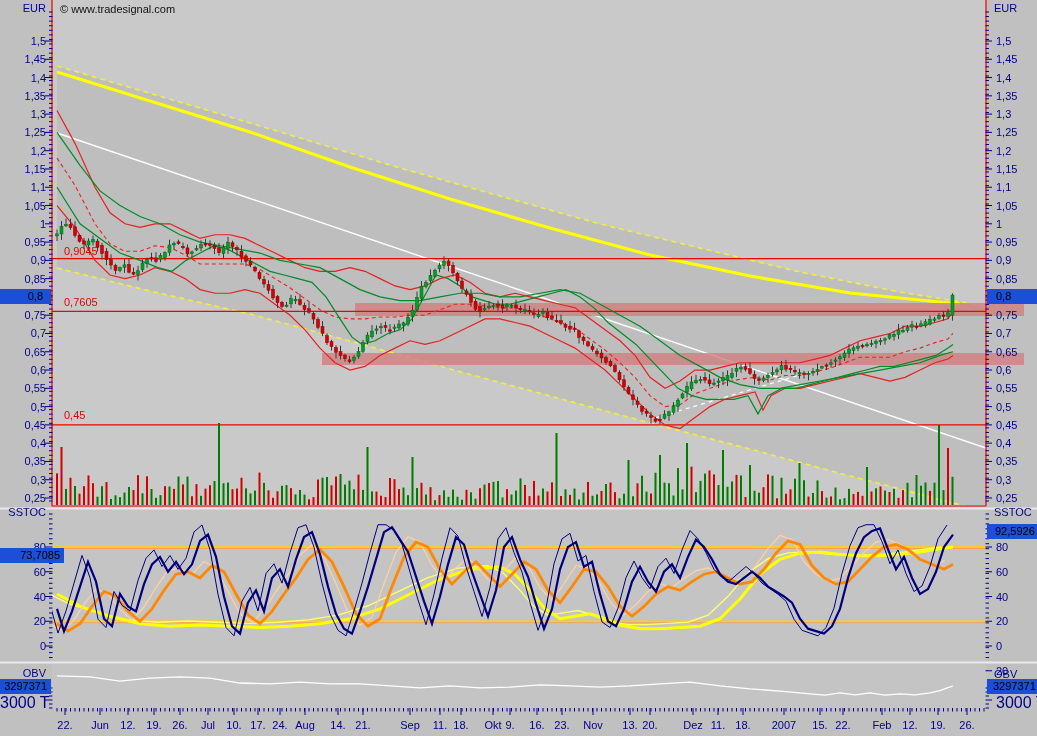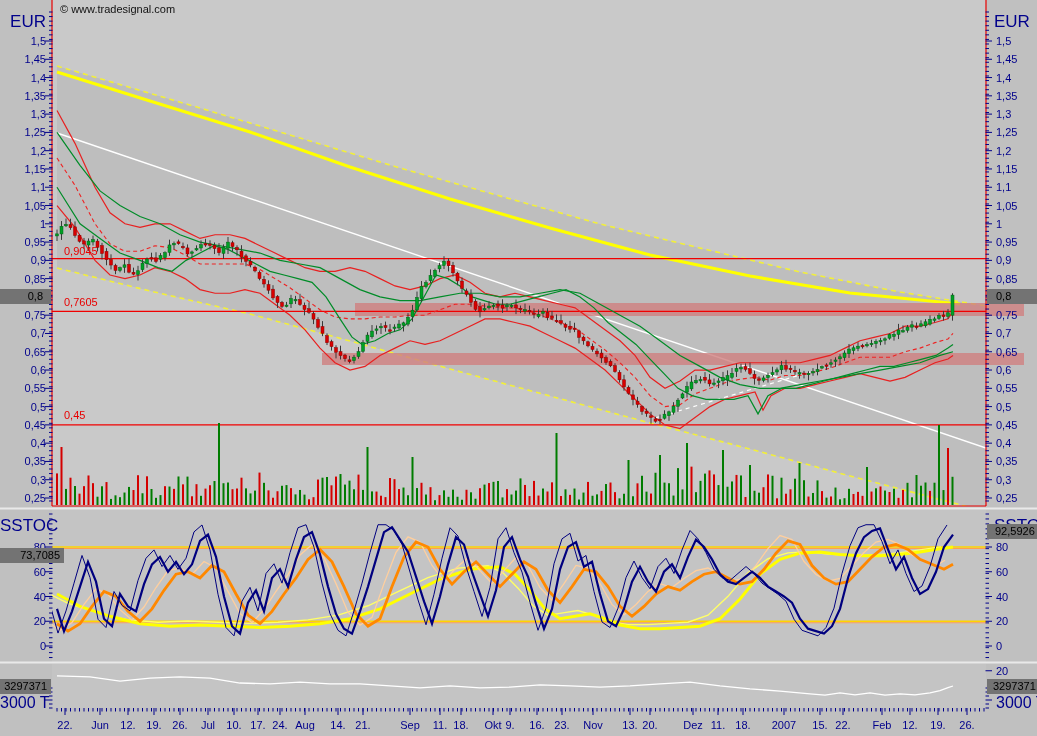--- a/index.html
+++ b/index.html
@@ -1,22 +1,22 @@
 <!DOCTYPE html>
 <html><head>
 <meta charset="utf-8">
 <style>
   html,body{margin:0;padding:0;background:#888;}
   #stage{position:relative;width:1037px;height:736px;background:#c0c0c0;
          font-family:"Liberation Sans",sans-serif;overflow:hidden;}
   #chart{position:absolute;left:0;top:0;}
-  .axtitle{position:absolute;font-size:17px;color:#00008b;white-space:nowrap;margin-top:10px;}
+  .axtitle{position:absolute;font-size:11px;color:#00008b;white-space:nowrap;}
   .axtick{position:absolute;font-size:16px;color:#00008b;white-space:nowrap;}
   .right-align{text-align:right;}
-  .hl{position:absolute;background:#737373;color:#000;font-size:11px;line-height:15px;
+  .hl{position:absolute;background:#1d4ed8;color:#000;font-size:11px;line-height:15px;
       height:15px;white-space:nowrap;box-sizing:border-box;}
   .redlabel{position:absolute;font-size:11px;color:#e80000;white-space:nowrap;}
   .copyright{position:absolute;left:60px;top:3px;font-size:11px;color:#111;white-space:nowrap;text-align:center;}
 </style>
 </head>
 <body>
 
 <div id="stage">
   <svg id="chart" width="1037" height="736" xmlns="http://www.w3.org/2000/svg">
       <defs>

